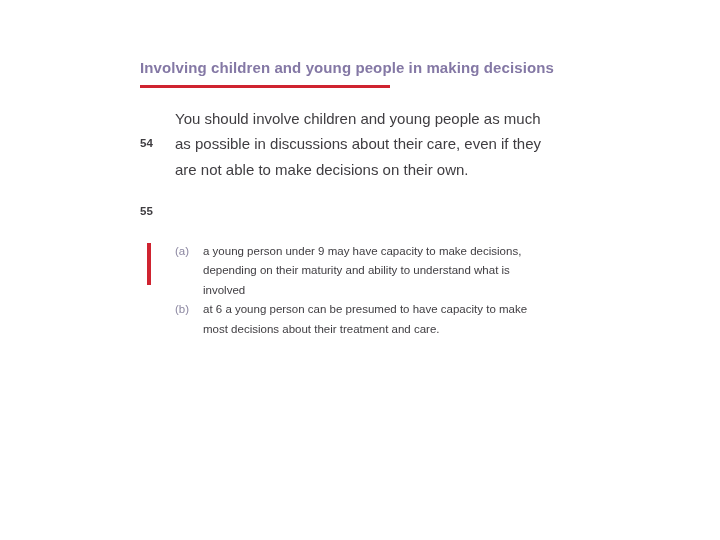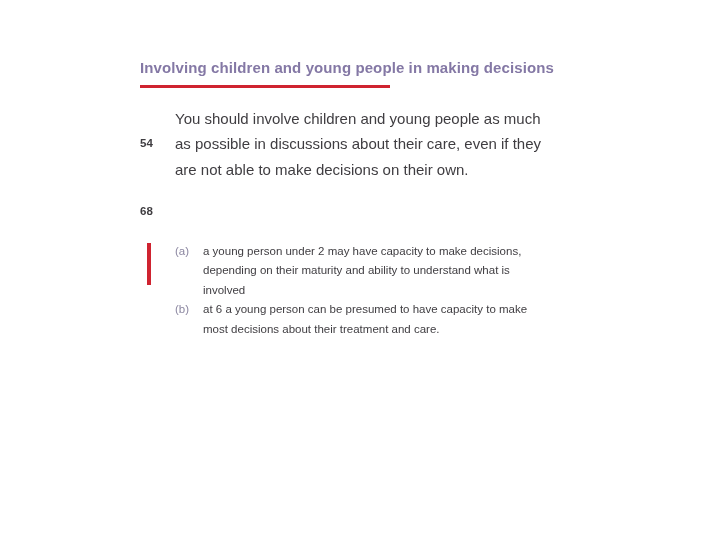--- a/index.html
+++ b/index.html
@@ -65,29 +65,29 @@
     <h1 class="section-heading">Involving children and young people in making decisions</h1>
 
     <div class="heading-underline"></div>
 
     <div class="para">
       <div class="para-number">54</div>
       <div class="para-text">You should involve children and young people as much as possible in discussions about their care, even if they are not able to make decisions on their own.</div>
     </div>
 
     <div class="para">
-      <div class="para-number">68</div>
+      <div class="para-number">55</div>
     </div>
 
     <div class="sub-list">
       <div class="change-bar"></div>
 
       <div class="sub-item">
         <div class="sub-item-label">(a)</div>
-        <div class="sub-item-text">a young person under 2 may have capacity to make decisions, depending on their maturity and ability to understand what is involved</div>
+        <div class="sub-item-text">a young person under 9 may have capacity to make decisions, depending on their maturity and ability to understand what is involved</div>
       </div>
 
       <div class="sub-item">
         <div class="sub-item-label">(b)</div>
         <div class="sub-item-text">at 6 a young person can be presumed to have capacity to make most decisions about their treatment and care.</div>
       </div>
     </div>
 
   </div>
 </div>

